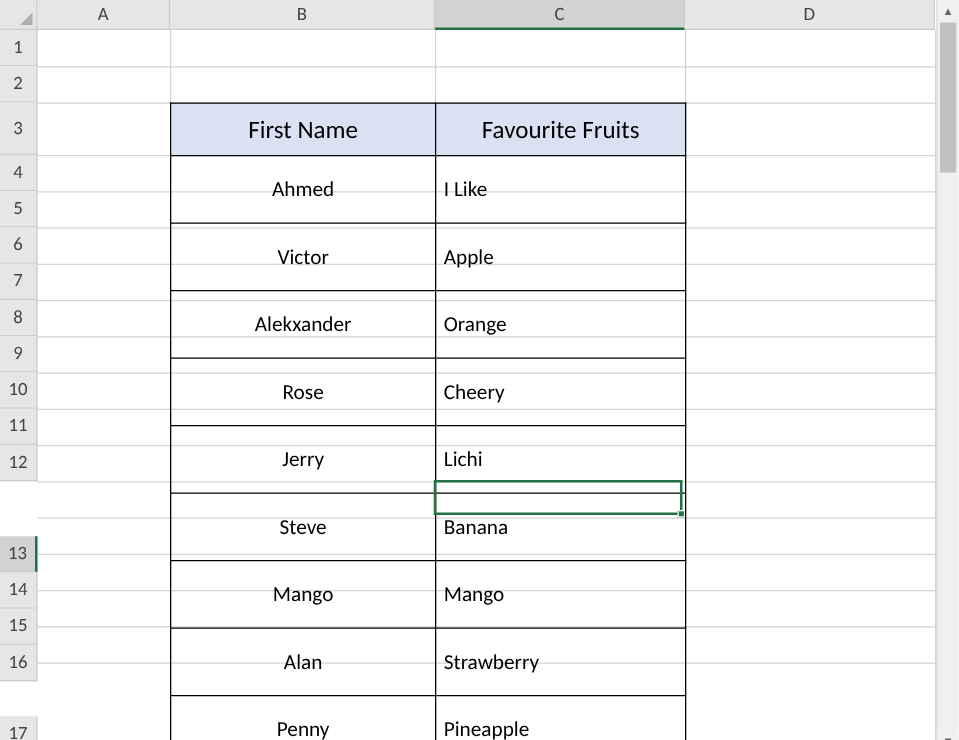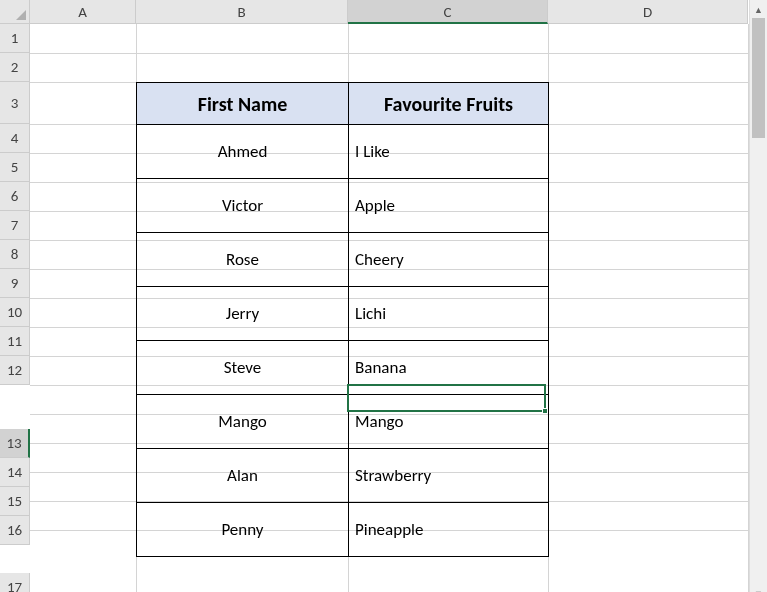--- a/index.html
+++ b/index.html
@@ -104,21 +104,21 @@
       height: 1px;
       background: #d4d4d4;
     }
     .data-table {
       position: absolute;
       border-collapse: collapse;
     }
     .data-table th {
       background: #d9e1f2;
       border: 1px solid #000;
-      font-weight: bold;
+      font-weight: normal;
       font-size: 20px;
       padding: 4px 8px;
       text-align: center;
       height: 42px;
     }
     .data-table td {
       border: 1px solid #000;
       font-size: 17px;
       padding: 16px 6px;
       height: 28.5px;
@@ -278,20 +278,24 @@
             <tbody id="tbody">
                 <tr>
                   <td class="col-b">Ahmed</td>
                   <td class="col-c">I Like</td>
                 </tr>
                 <tr>
                   <td class="col-b">Victor</td>
                   <td class="col-c">Apple</td>
                 </tr>
                 <tr>
+                  <td class="col-b">Alekxander</td>
+                  <td class="col-c">Orange</td>
+                </tr>
+                <tr>
                   <td class="col-b">Rose</td>
                   <td class="col-c">Cheery</td>
                 </tr>
                 <tr>
                   <td class="col-b">Jerry</td>
                   <td class="col-c">Lichi</td>
                 </tr>
                 <tr>
                   <td class="col-b">Steve</td>
                   <td class="col-c">Banana</td>

